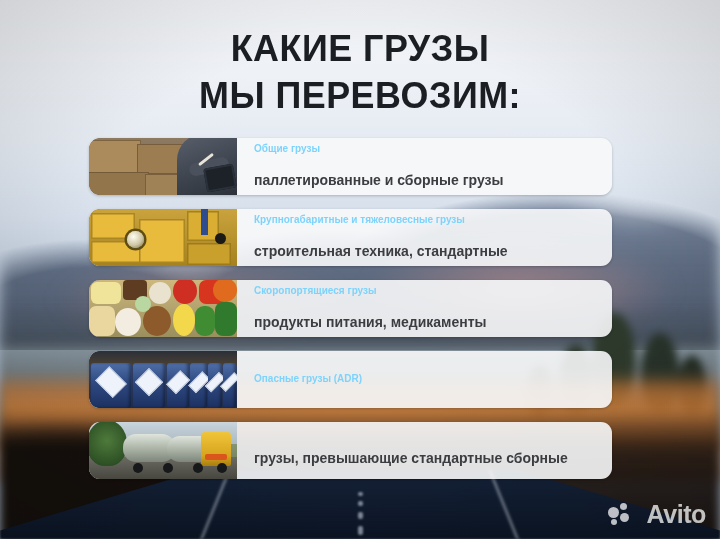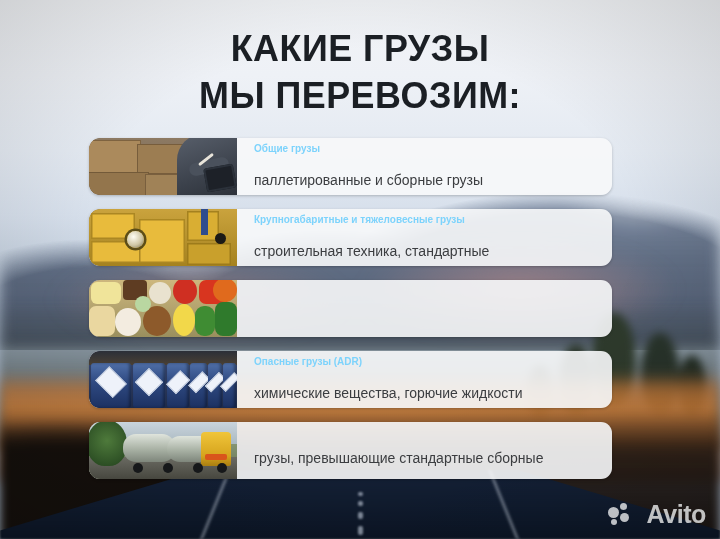--- a/index.html
+++ b/index.html
@@ -174,21 +174,21 @@
     display:block;
     font-size:10px;
     font-weight:bold;
     color:#7dd3fc;
     line-height:1.24;
     white-space:nowrap;
   }
   .card-sub {
     display:block;
     font-size:14px;
-    font-weight:normal;
+    font-weight:bold;
     color:#3b3d40;
     line-height:1.28;
     white-space:nowrap;
     margin-top:16px;
   }
 
   
   
   .art-boxes {
     background:
@@ -424,37 +424,40 @@
             <i class="f6"></i>
             <i class="f7"></i>
             <i class="f8"></i>
           <i class="f9"></i>
             <i class="f10"></i>
             <i class="f11"></i>
             <i class="f12"></i>
           <i class="f13"></i>
         </div>
       </div>
+      <div class="card-text">
+        <span class="card-title">Скоропортящиеся грузы</span>
+        <span class="card-sub">продукты питания, медикаменты</span>
+      </div>
     </div>
 
     <div class="card">
       <div class="thumb">
         <div class="thumb-art art-adr">
           <span class="top"></span>
           <span class="barrel d1"></span>
             <span class="barrel d2"></span>
           <span class="barrel d3"></span>
             <span class="barrel d4"></span>
           <span class="barrel d5"></span>
             <span class="barrel d6"></span>
         </div>
       </div>
       <div class="card-text">
         <span class="card-title">Опасные грузы (ADR)</span>
-        <span class="card-sub">химические вещества, горючие жидкости</span>
       </div>
     </div>
 
     <div class="card">
       <div class="thumb">
         <div class="thumb-art art-oversize">
           <span class="sky2"></span>
             <span class="roadway"></span>
           <span class="tree2"></span>
           <span class="tank t1"></span>

